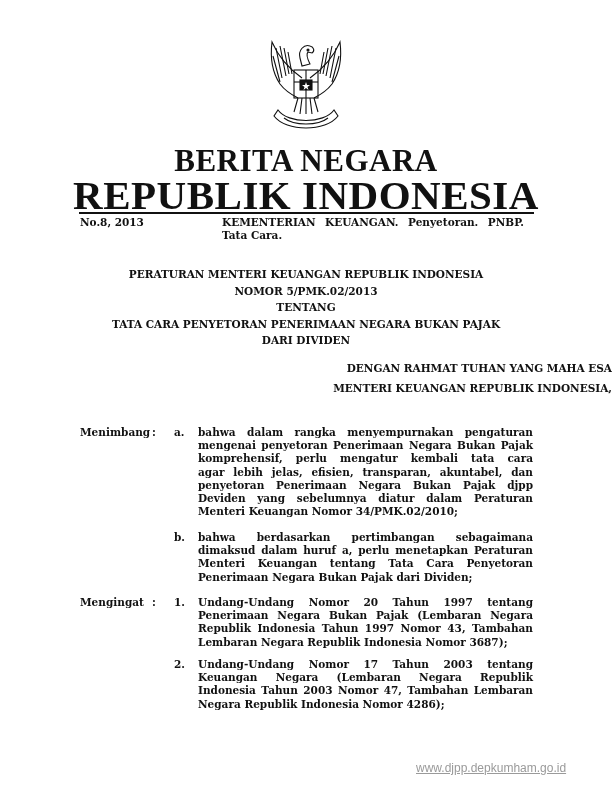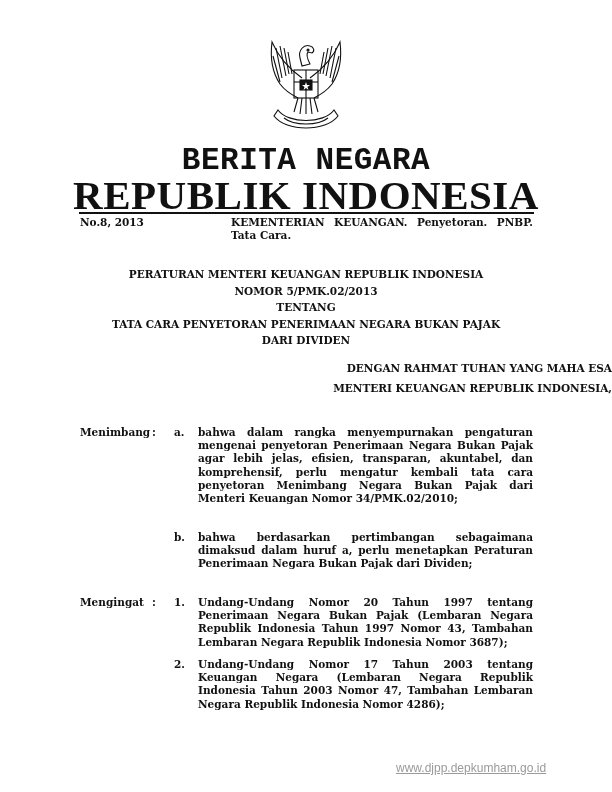--- a/index.html
+++ b/index.html
@@ -8,45 +8,45 @@
     font-family: "DejaVu Serif", "Liberation Serif", serif;
     color: #111111;
   }
   .emblem {
     position: absolute; left: 258px; top: 38px; width: 96px; height: 100px;
   }
   .mast {
     position: absolute; left: 0; width: 612px; text-align: center;
     font-family: "Liberation Serif", serif; font-weight: bold; color: #111;
   }
-  .mast1 { top: 144px; font-size: 31px; line-height: 34px; letter-spacing: 0.5px; font-family: Liberation Mono, monospace; }
+  .mast1 { top: 144px; font-size: 31px; line-height: 34px; letter-spacing: 0.5px; }
   .mast2 { top: 178px; font-size: 41px; line-height: 34px; letter-spacing: 0.5px; }
   .rule {
     position: absolute; left: 79px; top: 212px; width: 455px; height: 0;
     border-top: 2px solid #111;
   }
   .issue {
     position: absolute; top: 216px; font-size: 10.5px; line-height: 13px; font-weight: bold;
   }
   .issue-no { left: 80px; }
-  .issue-desc { left: 231px; width: 302px; text-align: justify; text-align-last: left; }
+  .issue-desc { left: 222px; width: 302px; text-align: justify; text-align-last: left; }
   .centerblock {
     position: absolute; left: 0; width: 612px; text-align: center;
     font-size: 10.5px; font-weight: bold; line-height: 16.5px;
   }
   .row {
     position: absolute; font-size: 10.5px; font-weight: bold; line-height: 13.2px;
   }
   .lbl { position: absolute; left: 80px; text-align: center; }
   .colon { position: absolute; left: 152px; }
   .num { position: absolute; left: 174px; }
   .txt { position: absolute; left: 198px; width: 335px; text-align: justify; text-align-last: left; }
   .jl { text-align-last: justify; }
   .footer {
-    position: absolute; left: 396px; top: 761px;
+    position: absolute; left: 416px; top: 761px;
     font-family: "Liberation Sans", sans-serif; font-size: 12px; color: #9a9a9a;
     text-decoration: underline;
   }
 </style>
 </head>
 <body>
 
 <div class="emblem">
   <svg width="96" height="100" viewBox="0 0 96 100" fill="none" stroke="#111" stroke-width="1.1">
 
@@ -90,32 +90,34 @@
   <div>MENTERI KEUANGAN REPUBLIK INDONESIA,</div>
 </div>
 
 <div class="row" style="top:426px; left:0; width:612px;">
   <span class="lbl">Menimbang</span>
   <span class="colon">:</span>
   <span class="num">a.</span>
   <div class="txt">
     <div class="jl">bahwa dalam rangka menyempurnakan pengaturan</div>
     <div class="jl">mengenai penyetoran Penerimaan Negara Bukan Pajak</div>
+    <div class="jl">komprehensif, perlu mengatur kembali tata cara</div>
     <div class="jl">agar lebih jelas, efisien, transparan, akuntabel, dan</div>
-    <div class="jl">komprehensif, perlu mengatur kembali tata cara</div>
-    <div class="jl">penyetoran Menimbang Negara Bukan Pajak dari</div>
+    <div class="jl">penyetoran Penerimaan Negara Bukan Pajak djpp</div>
+    <div class="jl">Deviden yang sebelumnya diatur dalam Peraturan</div>
     <div>Menteri Keuangan Nomor 34/PMK.02/2010;</div>
   </div>
 </div>
 
 <div class="row" style="top:531px; left:0; width:612px;">
   <span class="num">b.</span>
   <div class="txt">
     <div class="jl">bahwa berdasarkan pertimbangan sebagaimana</div>
     <div class="jl">dimaksud dalam huruf a, perlu menetapkan Peraturan</div>
+    <div class="jl">Menteri Keuangan tentang Tata Cara Penyetoran</div>
     <div>Penerimaan Negara Bukan Pajak dari Dividen;</div>
   </div>
 </div>
 
 <div class="row" style="top:596px; left:0; width:612px;">
   <span class="lbl">Mengingat</span>
   <span class="colon">:</span>
   <span class="num">1.</span>
   <div class="txt">
     <div class="jl">Undang-Undang Nomor 20 Tahun 1997 tentang</div>

